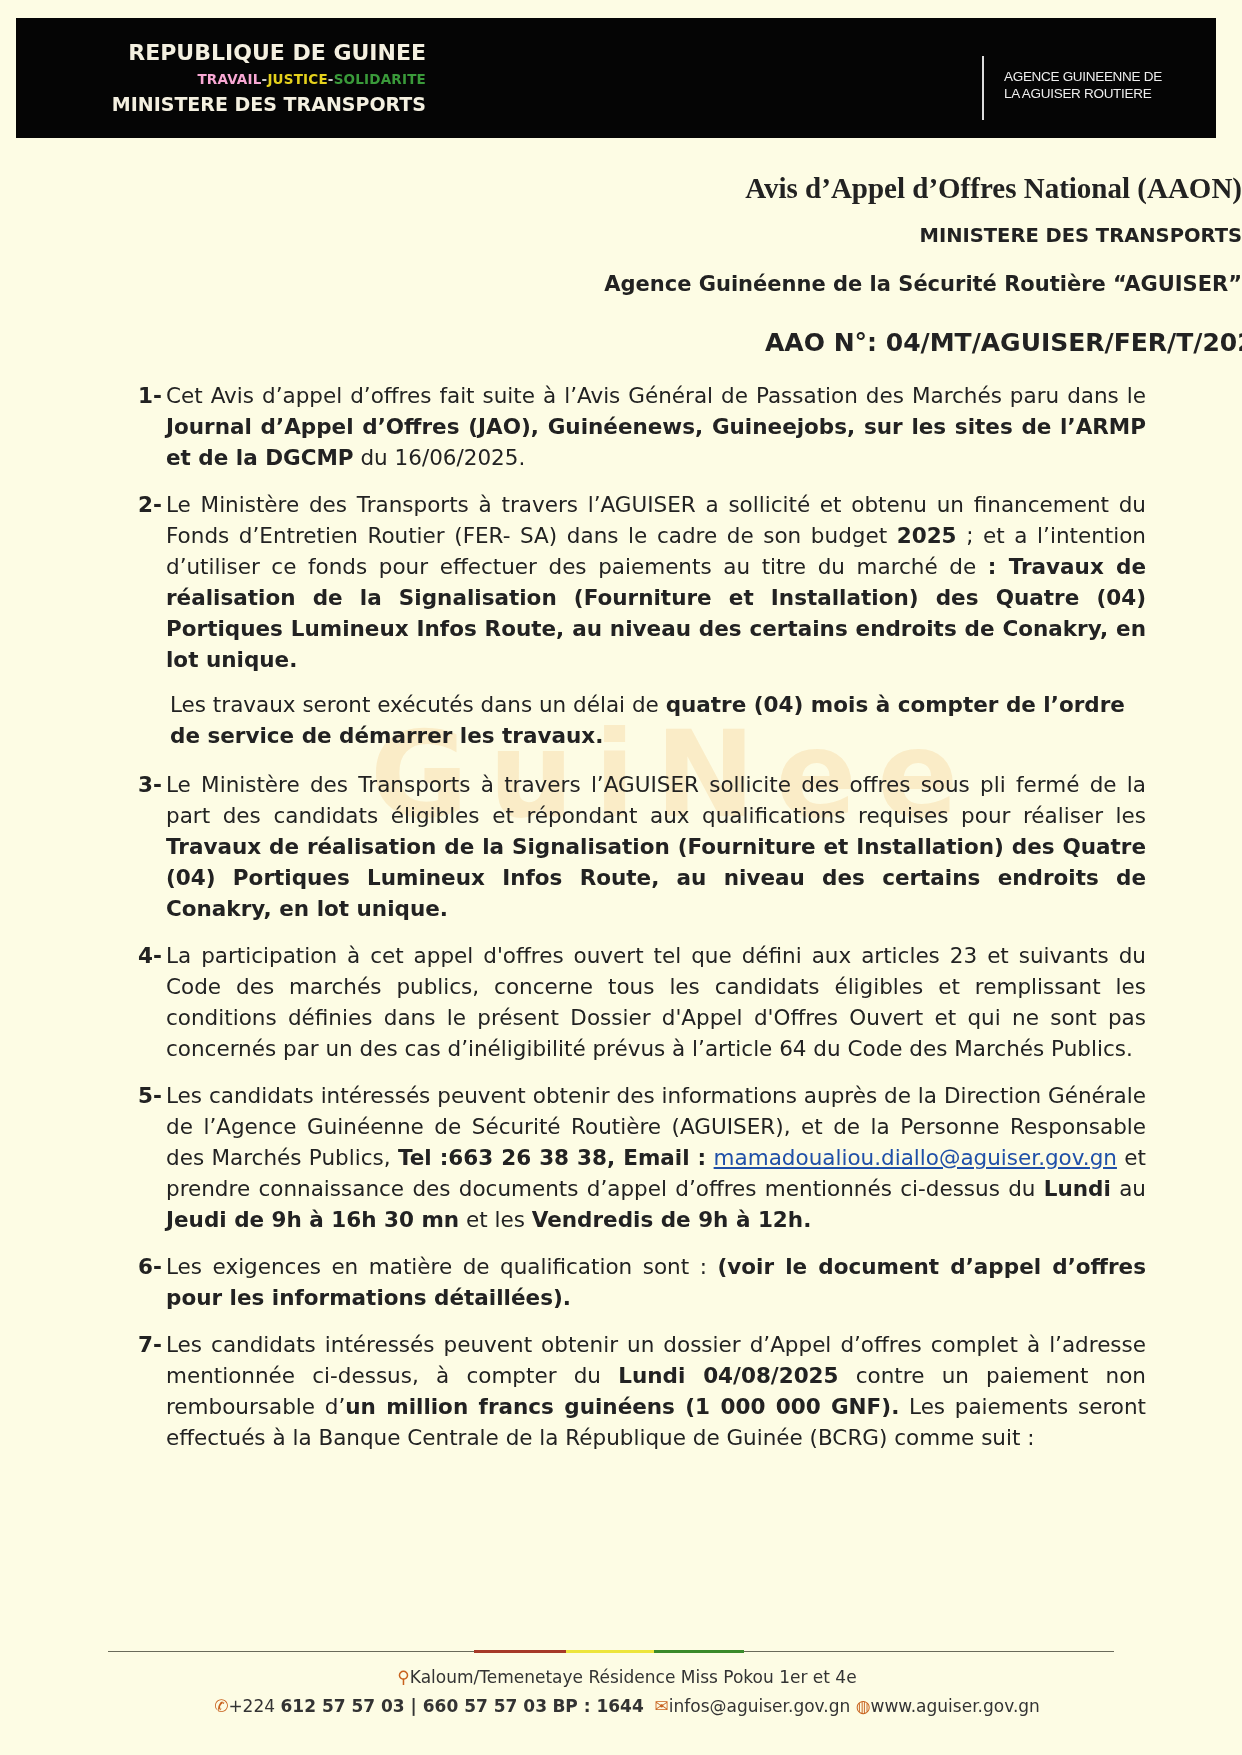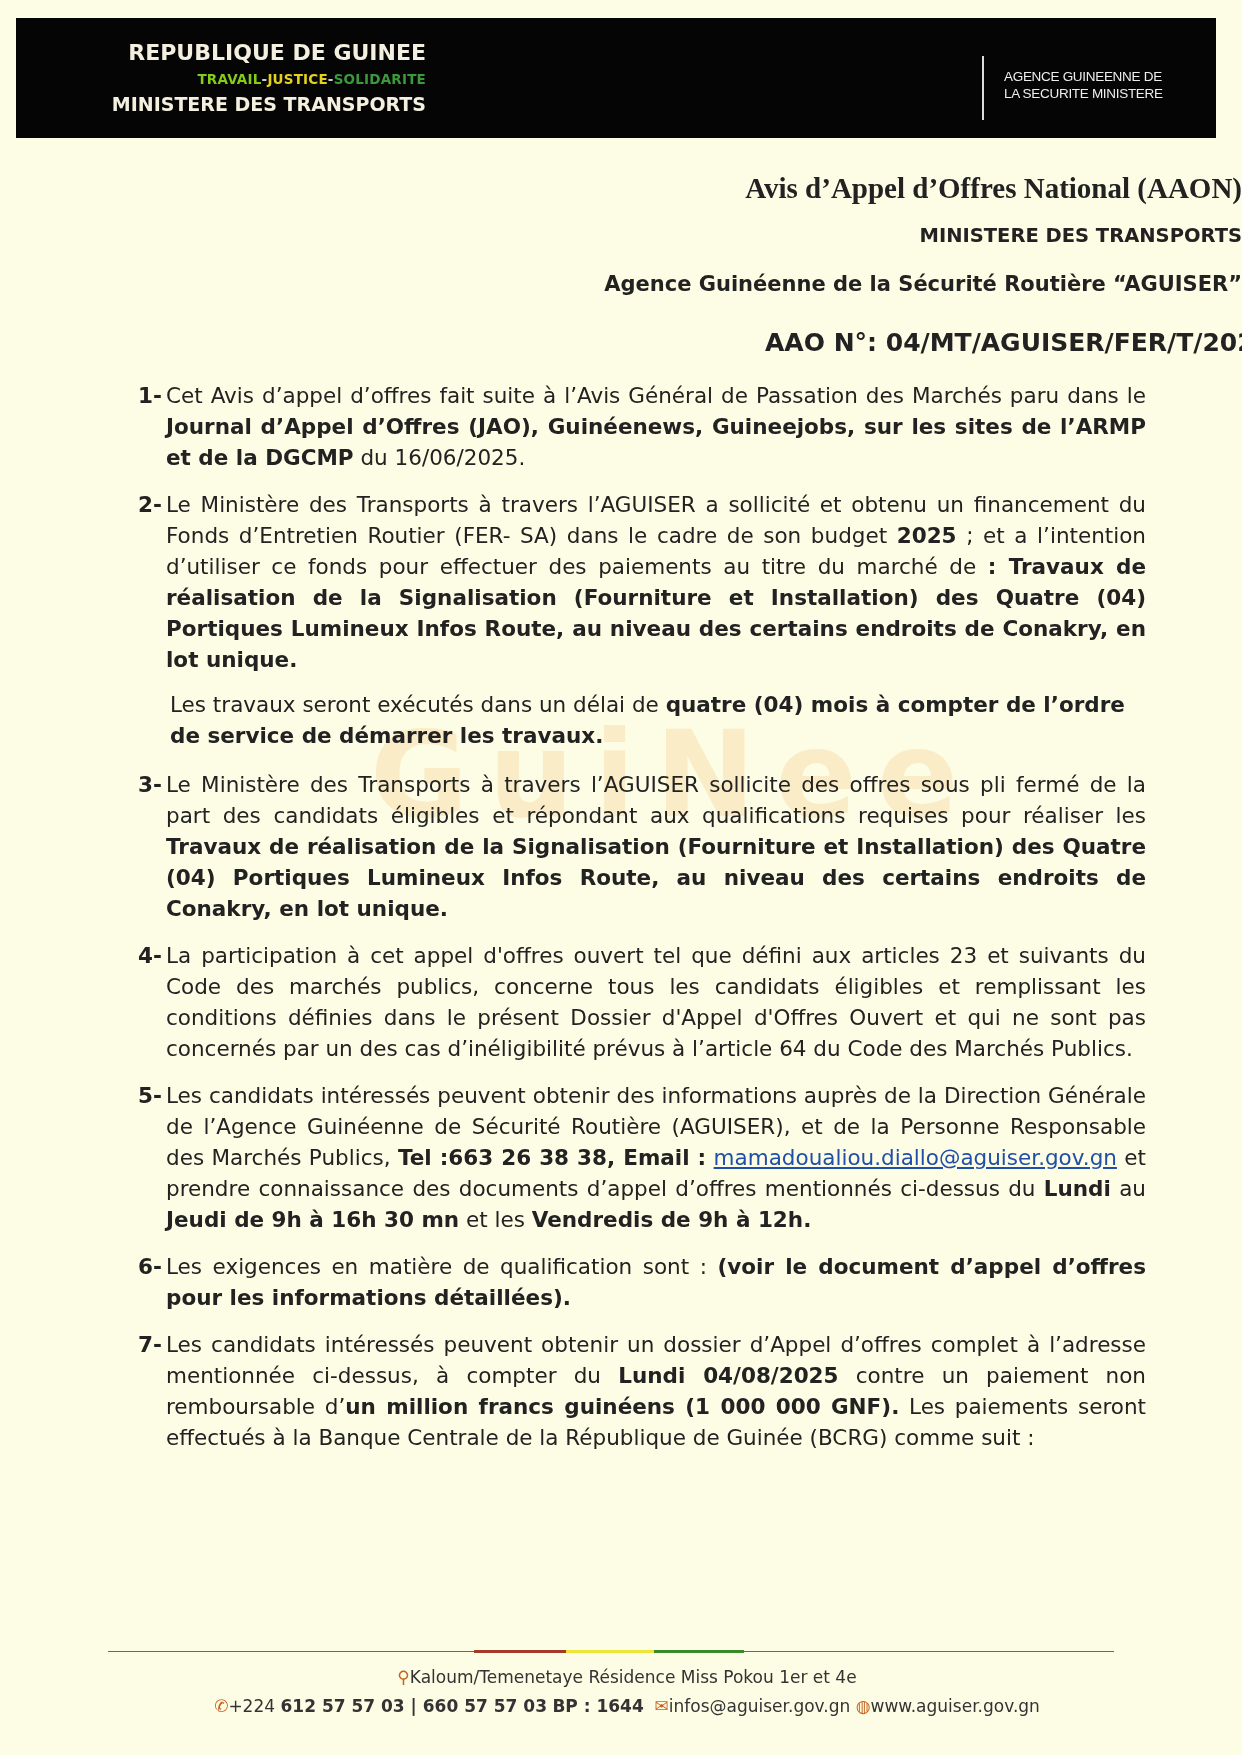--- a/index.html
+++ b/index.html
@@ -12,21 +12,21 @@
   }
   .banner {
     position:absolute; left:16px; top:18px; width:1200px; height:120px;
     background:#050505;
   }
   .banner-left {
     position:absolute; left:50px; top:22px; width:360px; text-align:right;
   }
   .rep { color:#f4f0e0; font-family:"DejaVu Sans", sans-serif; font-weight:bold; font-size:22px; letter-spacing:0px; }
   .motto { font-size:13.5px; font-weight:bold; margin-top:6px; letter-spacing:0.2px;}
-  .motto .r { color:#84cc16; } .motto .y { color:#e5d11c; } .motto .g { color:#3a9a3a; } .motto .s { color:#ccc; }
+  .motto .r { color:#f9a8d4; } .motto .y { color:#e5d11c; } .motto .g { color:#3a9a3a; } .motto .s { color:#ccc; }
   .min { color:#f4f0e0; font-weight:bold; font-size:19px; margin-top:6px; }
   .logo {
     position:absolute; left:598px; top:26px; height:72px;
     display:flex; align-items:center;
   }
   .logo-word {
     font-family:"DejaVu Sans", sans-serif; font-weight:bold; font-size:58px;
     color:#f6f2e2; letter-spacing:2px; line-height:1;
   }
   .logo-word .i { color:#d4261e; }
@@ -75,21 +75,21 @@
   <div class="banner-left">
     <div class="rep">REPUBLIQUE DE GUINEE</div>
     <div class="motto">
       <span class="r">TRAVAIL</span><span class="s">-</span><span class="y">JUSTICE</span><span class="s">-</span><span class="g">SOLIDARITE</span>
     </div>
     <div class="min">MINISTERE DES TRANSPORTS</div>
   </div>
   <div class="logo-sep"></div>
   <div class="logo-sub">
     <div>AGENCE GUINEENNE DE</div>
-    <div>LA SECURITE MINISTERE</div>
+    <div>LA AGUISER ROUTIERE</div>
   </div>
 </div>
 
 <div class="center t1">Avis d’Appel d’Offres National (AAON)</div>
 <div class="center t2">MINISTERE DES TRANSPORTS</div>
 <div class="center t3">Agence Guinéenne de la Sécurité Routière “AGUISER”</div>
 <div class="center t4">AAO N°: 04/MT/AGUISER/FER/T/2025</div>
 
 <div class="watermark">GuiNee</div>
 

